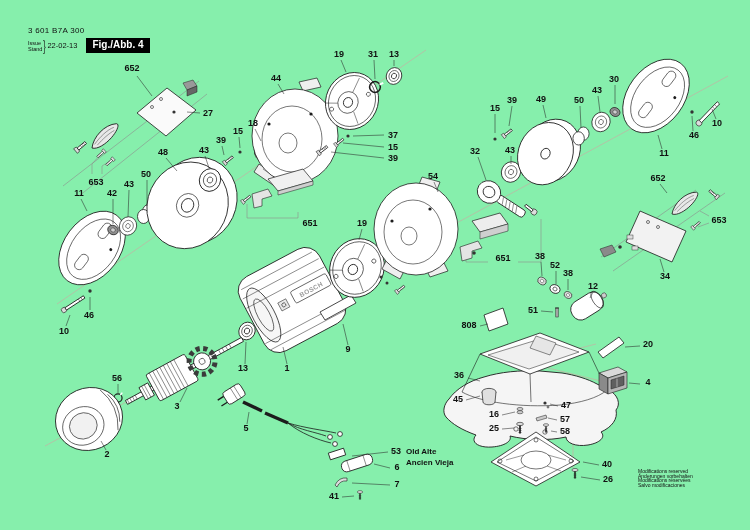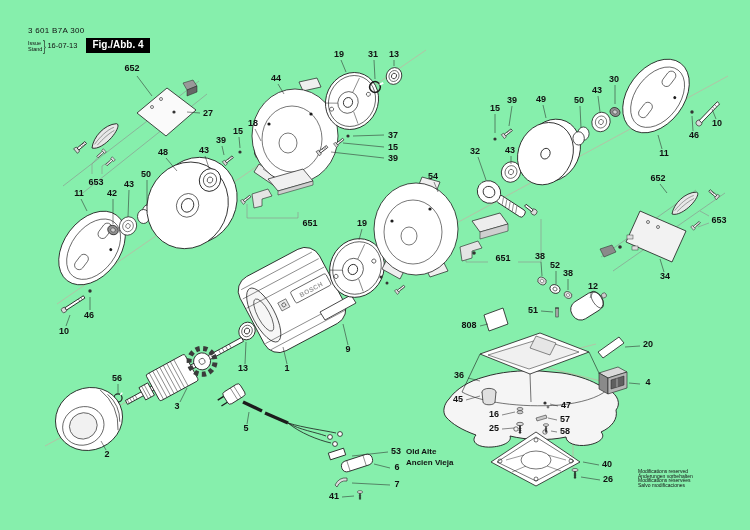--- a/index.html
+++ b/index.html
@@ -37,21 +37,21 @@
 <div class="page">
 
   <div class="hdr">
     <div class="pn">3 601 B7A 300</div>
     <div class="issue-row">
       <div class="iss">
         <div>Issue</div>
         <div>Stand</div>
       </div>
       <div class="brace">}</div>
-      <div class="date">16-07-13</div>
+      <div class="date">22-02-13</div>
       <div class="figbox">Fig./Abb. 4</div>
     </div>
   </div>
 
   <div class="ftr">
     <div>Modifications reserved</div>
     <div>Änderungen vorbehalten</div>
     <div>Modifications réservées</div>
     <div>Salvo modificaciones</div>
   </div>

